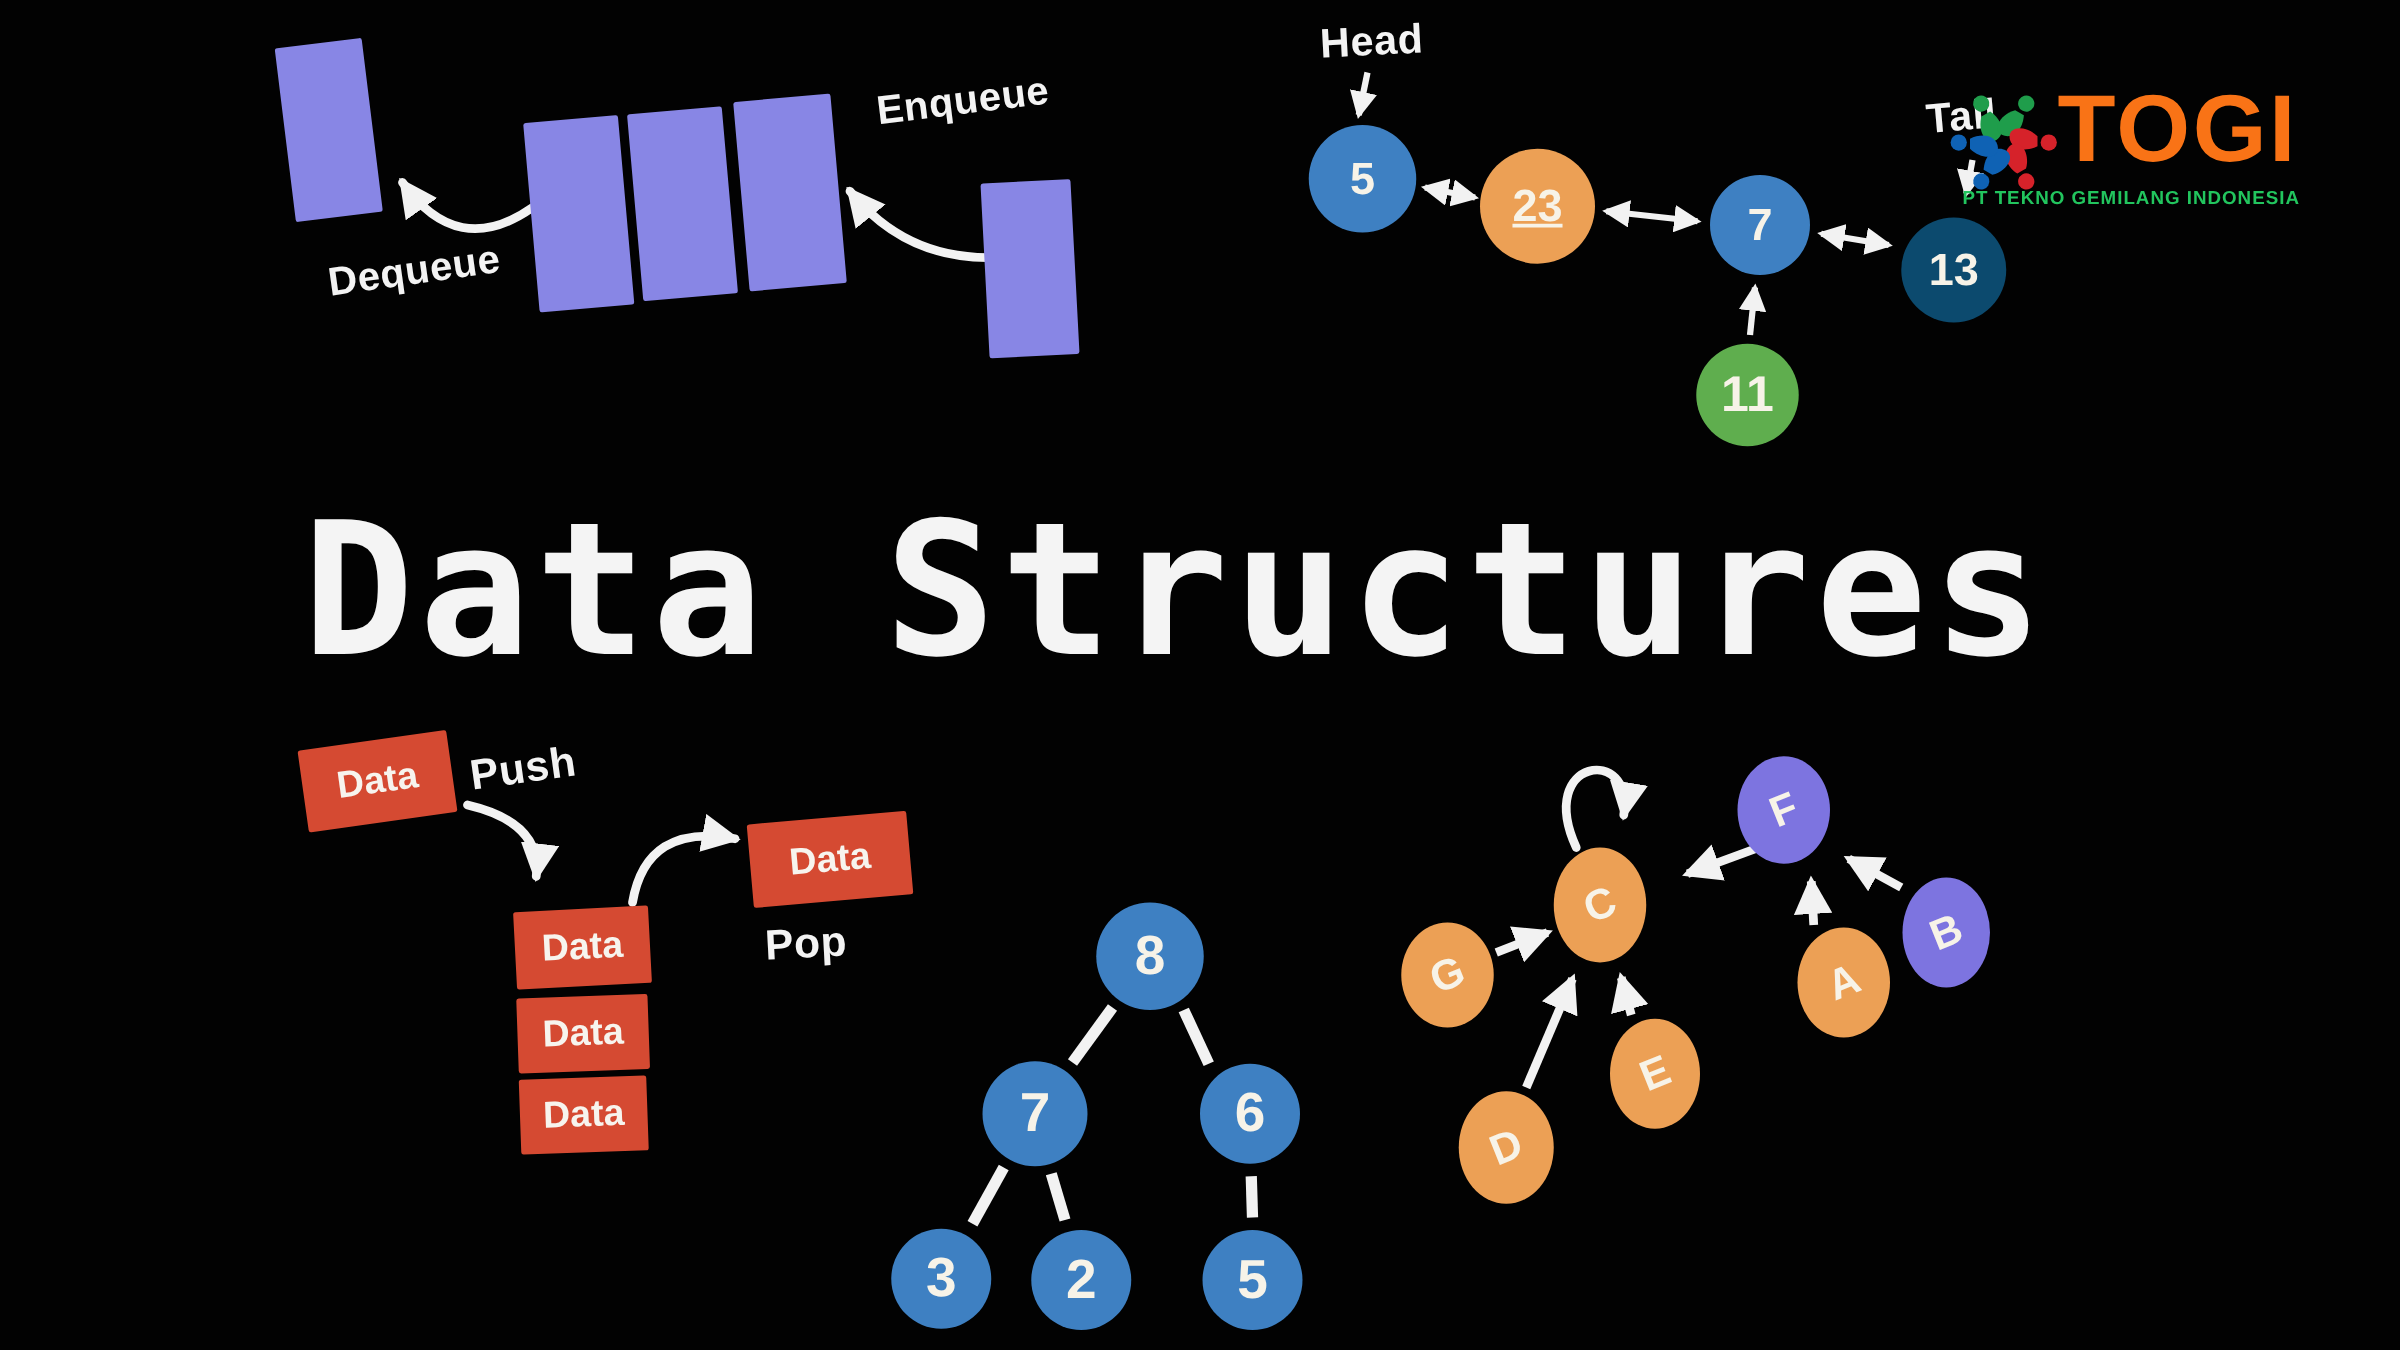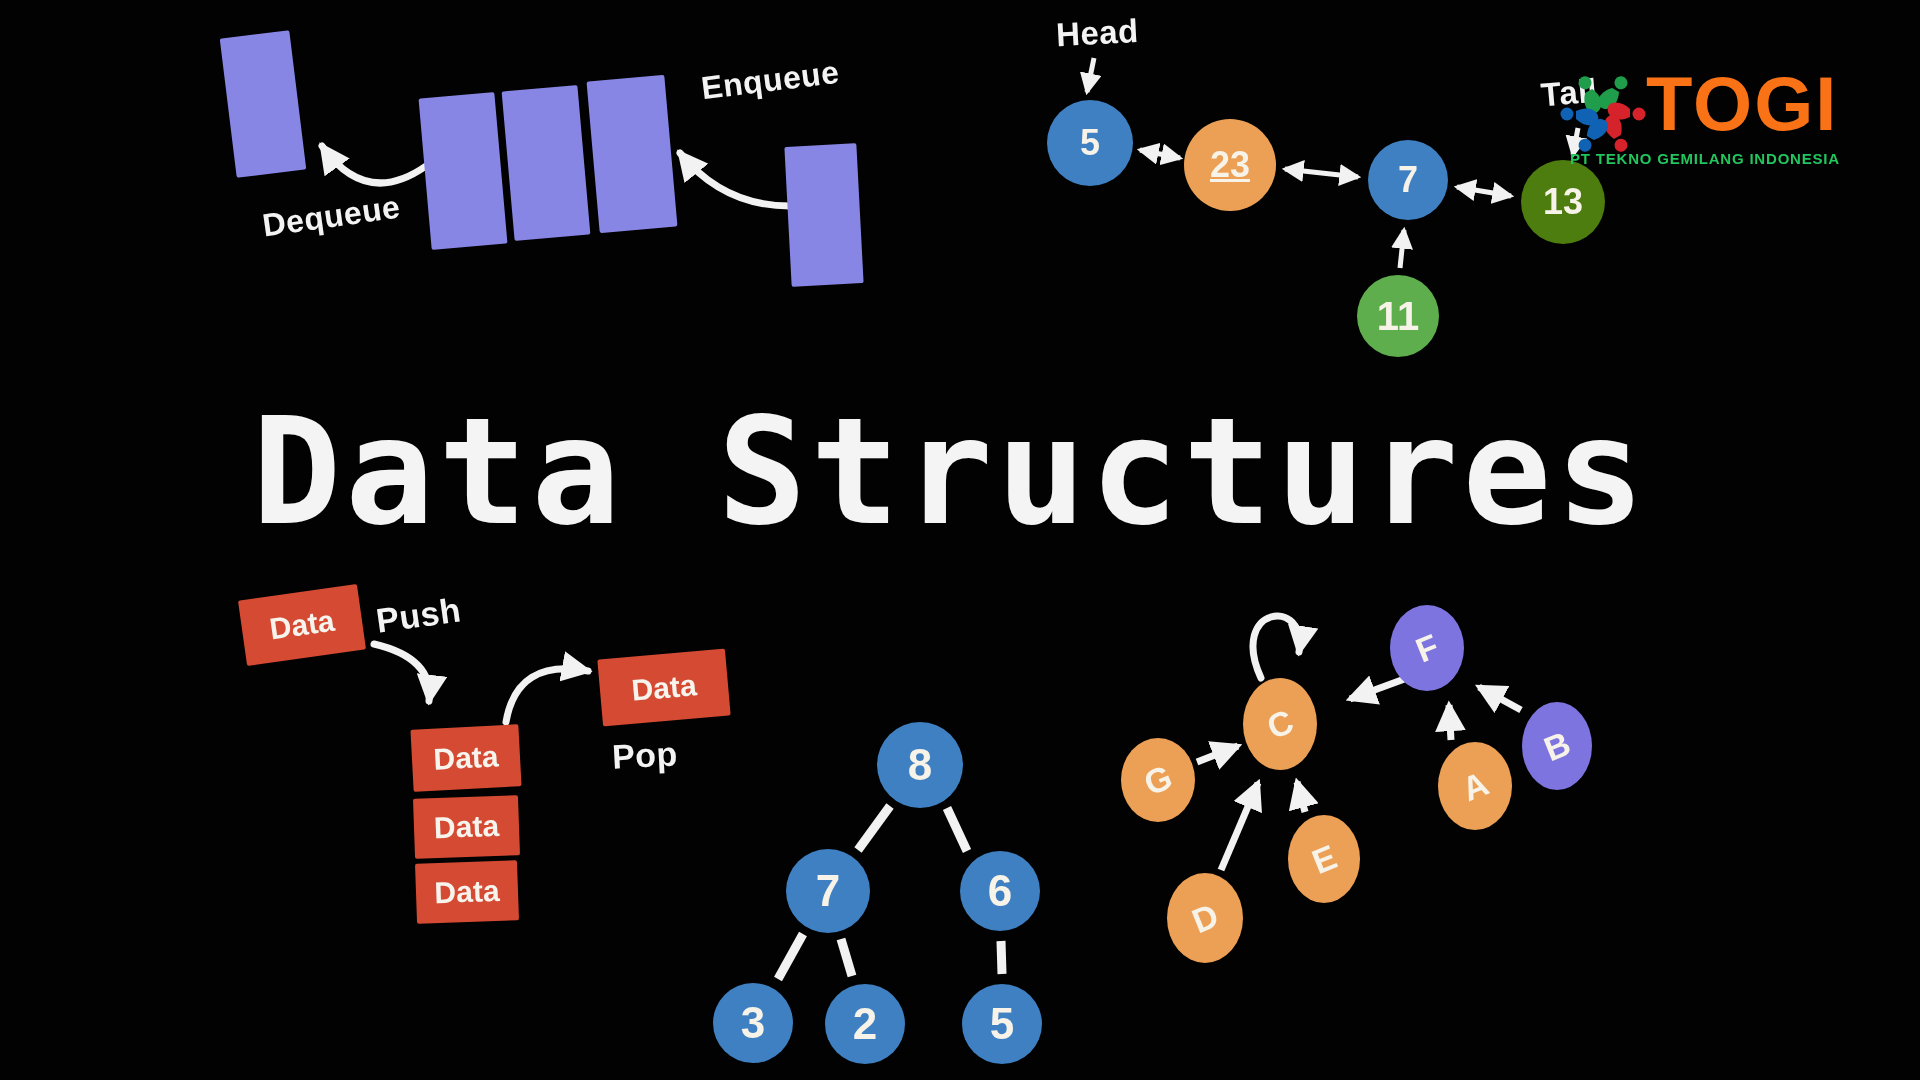--- a/index.html
+++ b/index.html
@@ -18,21 +18,21 @@
     position:absolute;z-index:3;display:flex;align-items:center;justify-content:center;
     color:#f7f4ee;font-weight:bold;border-radius:2px;
   }
   .node{
     position:absolute;z-index:3;border-radius:50%;
     display:flex;align-items:center;justify-content:center;
     color:#f7f3e8;font-weight:bold;
   }
   .gletter{display:inline-block;transform:rotate(-22deg);}
   #title{
-    position:absolute;left:252px;top:398px;z-index:4;
+    position:absolute;left:242px;top:398px;z-index:4;
     font-family:"DejaVu Sans Mono",monospace;font-weight:bold;
     font-size:148px;line-height:1;letter-spacing:4px;color:#f4f4f4;
   }
   #logo-name{
     position:absolute;left:1646px;top:66px;z-index:6;
     font-weight:bold;font-size:76px;line-height:1;letter-spacing:2px;color:#f97316;
   }
   #logo-subtitle{
     position:absolute;left:1570px;top:150px;z-index:6;
     font-weight:bold;font-size:15px;letter-spacing:.8px;color:#22c55e;white-space:nowrap;
@@ -94,21 +94,21 @@
     <div class="lbl" style="left:1541px;top:74px;font-size:33px;transform:rotate(-5deg);z-index:3;">Tail</div>
     <div class="node" style="left: 1047px; top: 100px; width: 86px; height: 86px; font-size: 36px; background-color: rgb(62, 128, 194);">
       <span>5</span>
     </div>
     <div class="node" style="left: 1184px; top: 119px; width: 92px; height: 92px; font-size: 36px; background-color: rgb(236, 160, 85); text-decoration: underline;">
       <span>23</span>
     </div>
     <div class="node" style="left: 1368px; top: 140px; width: 80px; height: 80px; font-size: 36px; background-color: rgb(62, 128, 194);">
       <span>7</span>
     </div>
-    <div class="node" style="left: 1521px; top: 160px; width: 84px; height: 84px; font-size: 36px; background-color: #4d7c0f;">
+    <div class="node" style="left: 1521px; top: 174px; width: 84px; height: 84px; font-size: 36px; background-color: #0c4a6e;">
       <span>13</span>
     </div>
     <div class="node" style="left: 1357px; top: 275px; width: 82px; height: 82px; font-size: 40px; background-color: rgb(95, 174, 78);">
       <span>11</span>
     </div>
   </div>
 
   <div id="title">Data Structures</div>
 
   <div>

